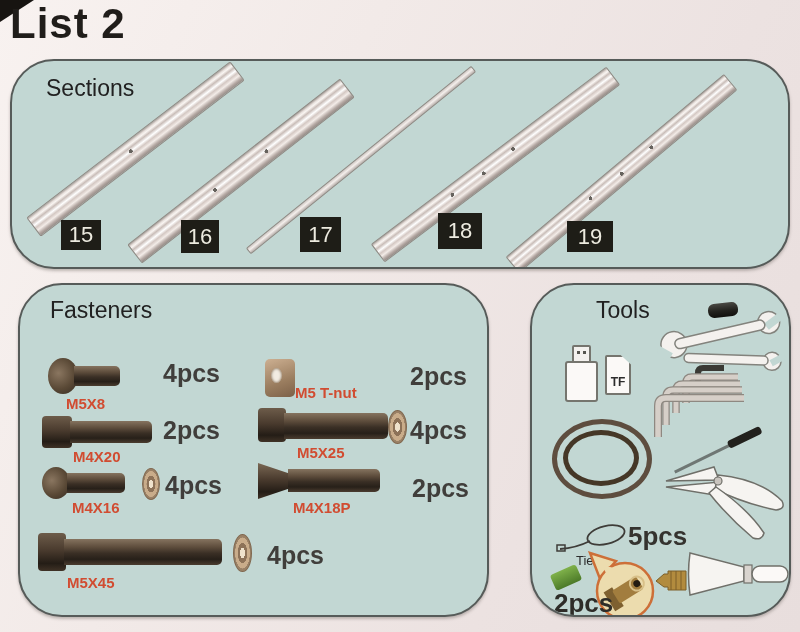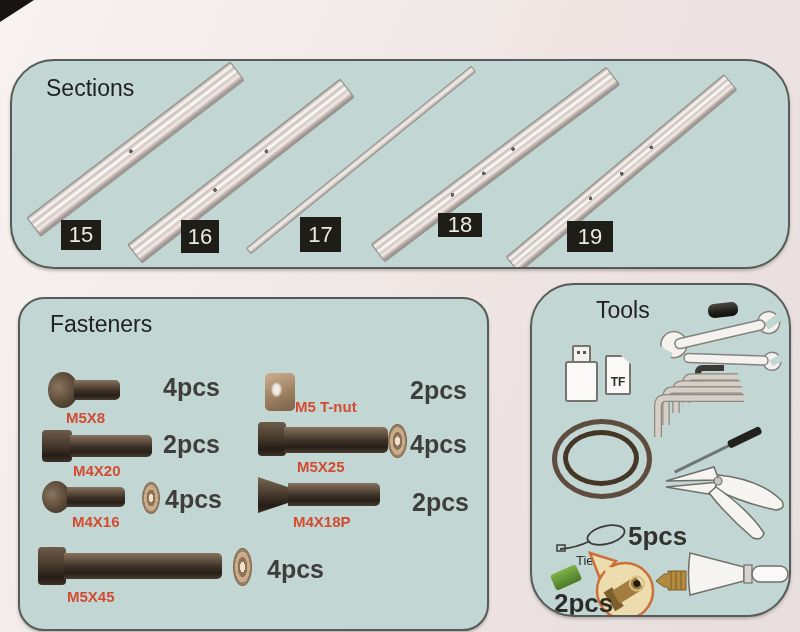--- a/index.html
+++ b/index.html
@@ -51,43 +51,44 @@
   .needle-handle{position:absolute;background:#22211d;border-radius:3px;}
   .green-clip{position:absolute;border-radius:3px;
     background:linear-gradient(180deg,#7fb14a,#4c7a28);}
   .tool-text{position:absolute;color:#2c2c2c;margin-left:12px;}
 </style>
 </head>
 <body>
 
 <div class="stage">
   <div class="photo-corner"></div>
+  <div class="page-title">List 2</div>
 
   <div class="panel" style="left:10px;top:59px;width:776px;height:206px;text-decoration:underline;">
     <div class="panel-heading" style="left:34px;top:14px;">Sections</div>
 
     <div class="bar" style="left:-5px;top:76px;width:255px;height:22px;transform:rotate(-37.5deg);
       background-image:radial-gradient(3px 3px at 48% 45%,#66625d 60%,transparent 65%),linear-gradient(180deg,#a89d98 0%,#e8e1dd 10%,#f9f5f2 18%,#c9bdb8 30%,#ffffff 45%,#d4c8c3 58%,#f3ece8 72%,#b5a9a4 88%,#948a85 100%);"></div>
     <div class="bar" style="left:94px;top:98px;width:268px;height:22px;transform:rotate(-38deg);
       background-image:radial-gradient(3px 3px at 38% 45%,#66625d 60%,transparent 65%),radial-gradient(3px 3px at 62% 50%,#66625d 60%,transparent 65%),linear-gradient(180deg,#a89d98 0%,#e8e1dd 10%,#f9f5f2 18%,#c9bdb8 30%,#ffffff 45%,#d4c8c3 58%,#f3ece8 72%,#b5a9a4 88%,#948a85 100%);"></div>
     <div class="bar" style="left:204px;top:95px;width:288px;height:6px;transform:rotate(-39deg);
       background-image:linear-gradient(180deg,#cfc6c2,#f4efec 45%,#b8aeaa);"></div>
     <div class="bar" style="left:336px;top:92px;width:293px;height:21px;transform:rotate(-37deg);
       background-image:radial-gradient(3px 3px at 32% 42%,#66625d 60%,transparent 65%),radial-gradient(3px 3px at 45% 50%,#66625d 60%,transparent 65%),radial-gradient(3px 3px at 58% 42%,#66625d 60%,transparent 65%),linear-gradient(180deg,#a89d98 0%,#e8e1dd 10%,#f9f5f2 18%,#c9bdb8 30%,#ffffff 45%,#d4c8c3 58%,#f3ece8 72%,#b5a9a4 88%,#948a85 100%);"></div>
     <div class="bar" style="left:467px;top:102px;width:283px;height:19px;transform:rotate(-40deg);
       background-image:radial-gradient(3px 3px at 36% 45%,#66625d 60%,transparent 65%),radial-gradient(3px 3px at 50% 52%,#66625d 60%,transparent 65%),radial-gradient(3px 3px at 64% 45%,#66625d 60%,transparent 65%),linear-gradient(180deg,#a89d98 0%,#e8e1dd 10%,#f9f5f2 18%,#c9bdb8 30%,#ffffff 45%,#d4c8c3 58%,#f3ece8 72%,#b5a9a4 88%,#948a85 100%);"></div>
 
     <div class="plate" style="left:49px;top:159px;width:40px;height:30px;">15</div>
     <div class="plate" style="left:169px;top:159px;width:38px;height:33px;">16</div>
     <div class="plate" style="left:288px;top:156px;width:41px;height:35px;">17</div>
-    <div class="plate" style="left:426px;top:152px;width:44px;height:24px;">18</div>
+    <div class="plate" style="left:426px;top:152px;width:44px;height:36px;">18</div>
     <div class="plate" style="left:555px;top:160px;width:46px;height:31px;">19</div>
   </div>
 
-  <div class="panel" style="left:18px;top:297px;width:467px;height:330px;border-radius:26px;">
+  <div class="panel" style="left:18px;top:283px;width:467px;height:330px;">
     <div class="panel-heading" style="left:30px;top:12px;">Fasteners</div>
 
     <div class="head-btn" style="left:28px;top:73px;width:30px;height:36px;"></div>
     <div class="shank" style="left:54px;top:81px;width:46px;height:20px;"></div>
     <div class="flabel" style="left:46px;top:110px;">M5X8</div>
     <div class="qty" style="left:143px;top:74px;">4pcs</div>
 
     <div class="head-sock" style="left:22px;top:131px;width:30px;height:32px;"></div>
     <div class="shank" style="left:50px;top:136px;width:82px;height:22px;"></div>
     <div class="flabel" style="left:53px;top:163px;">M4X20</div>

